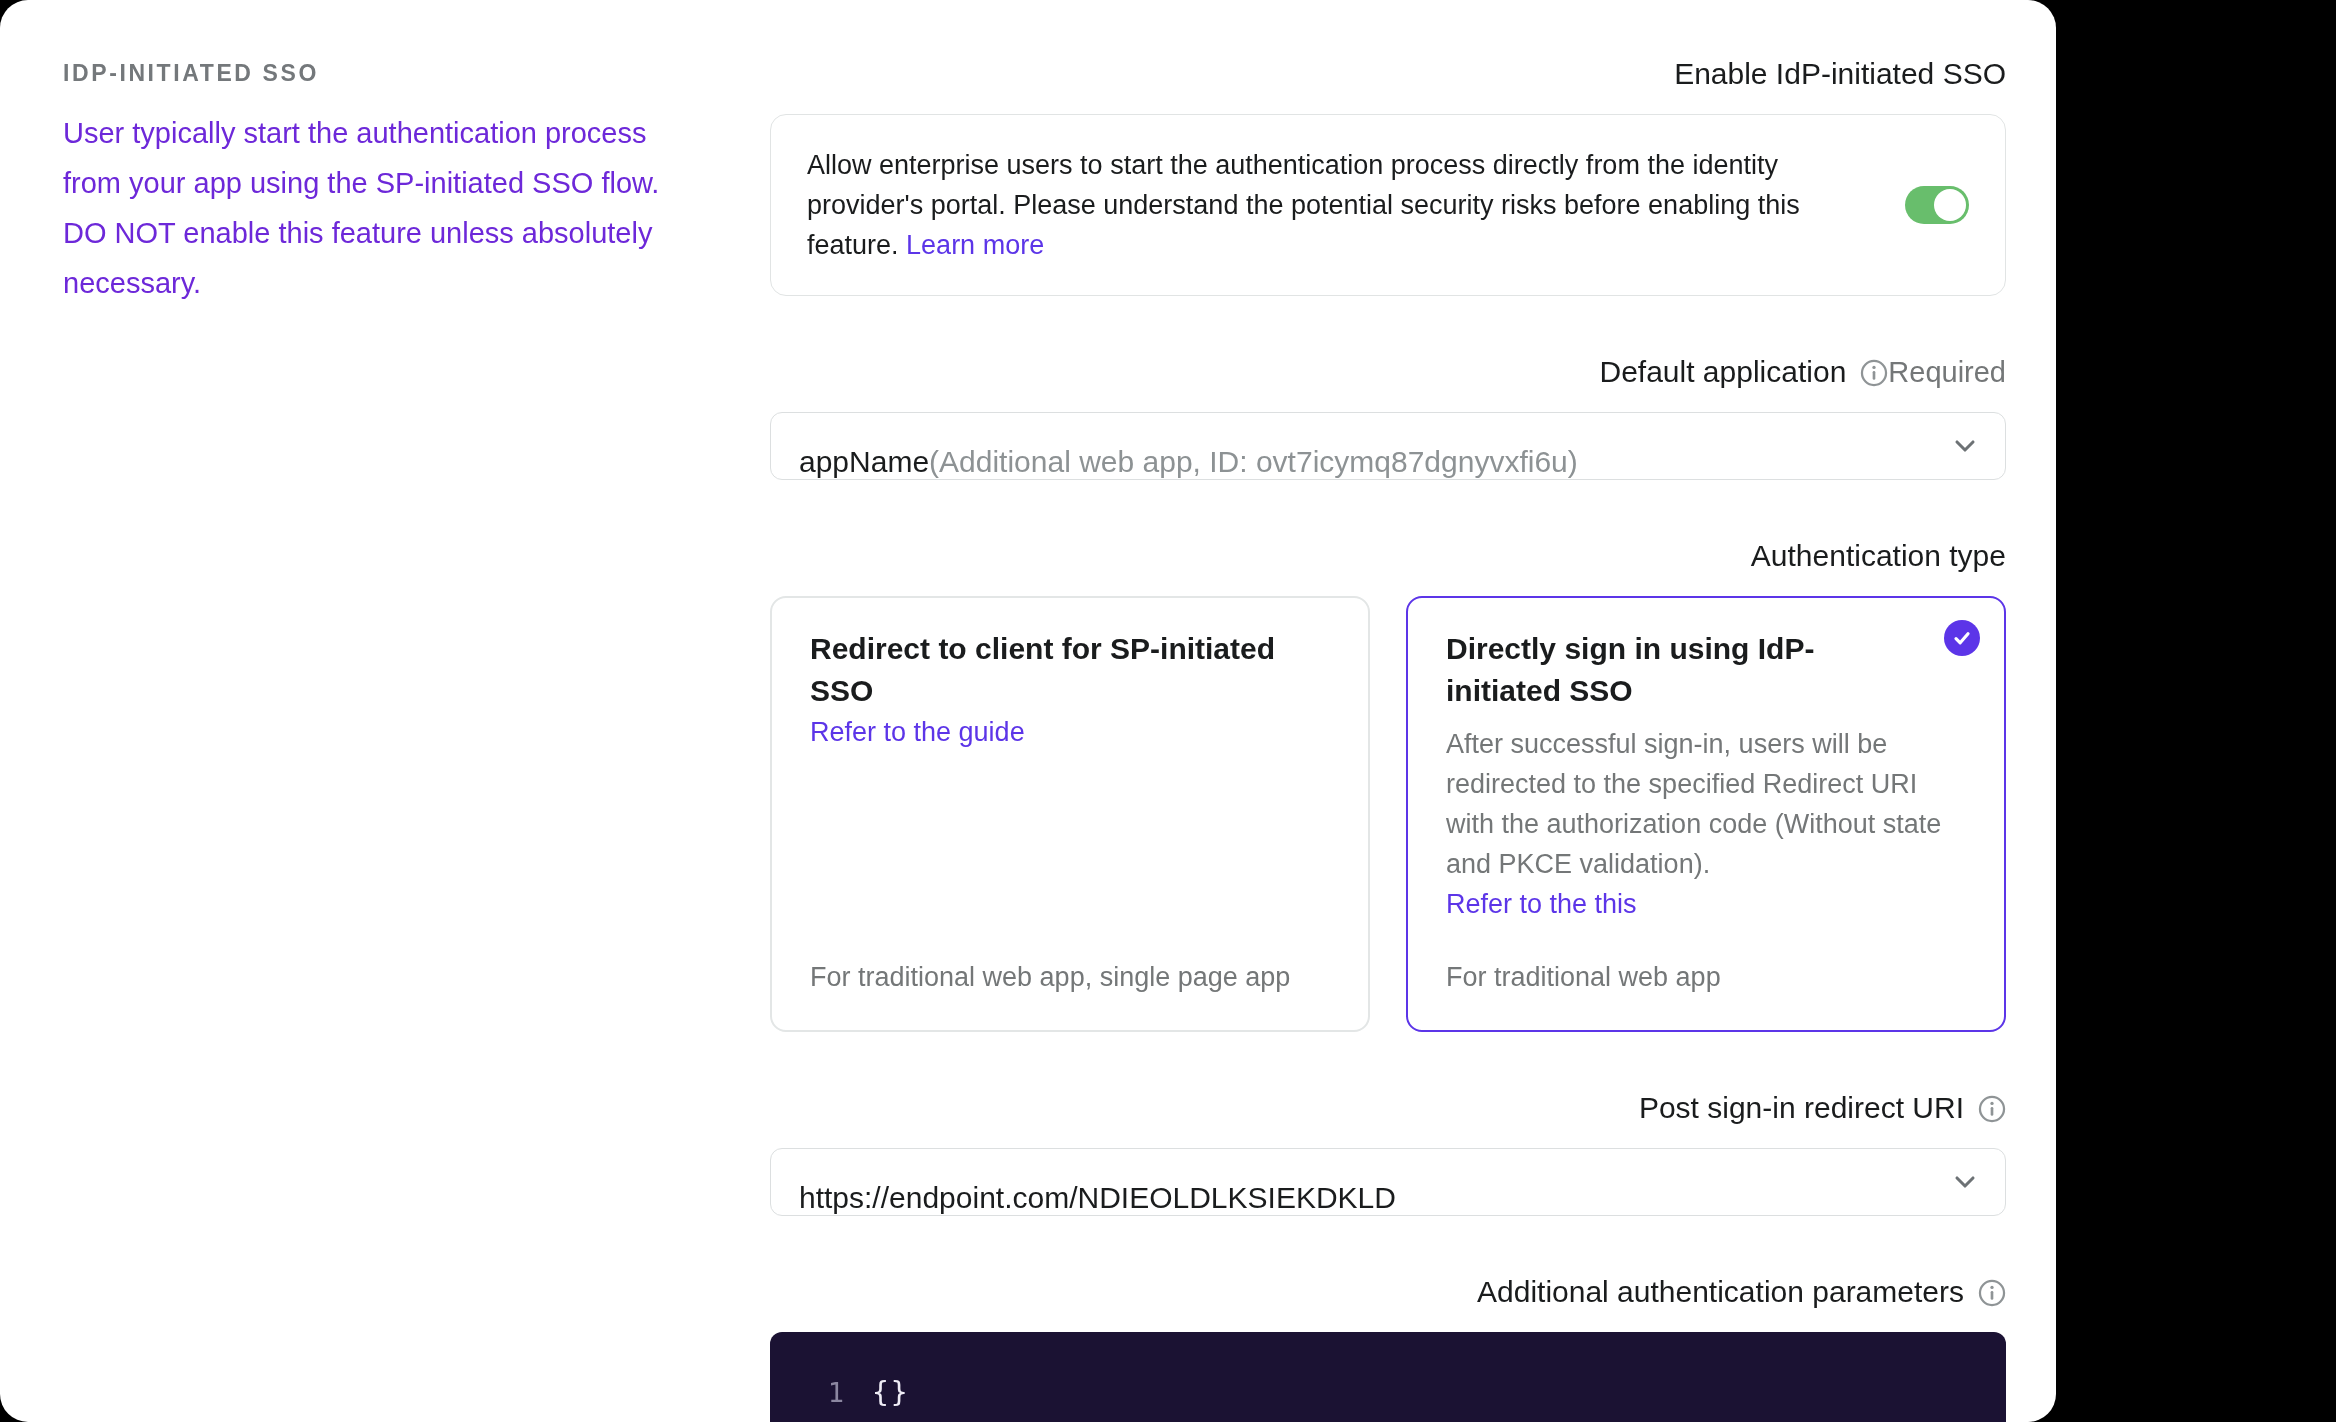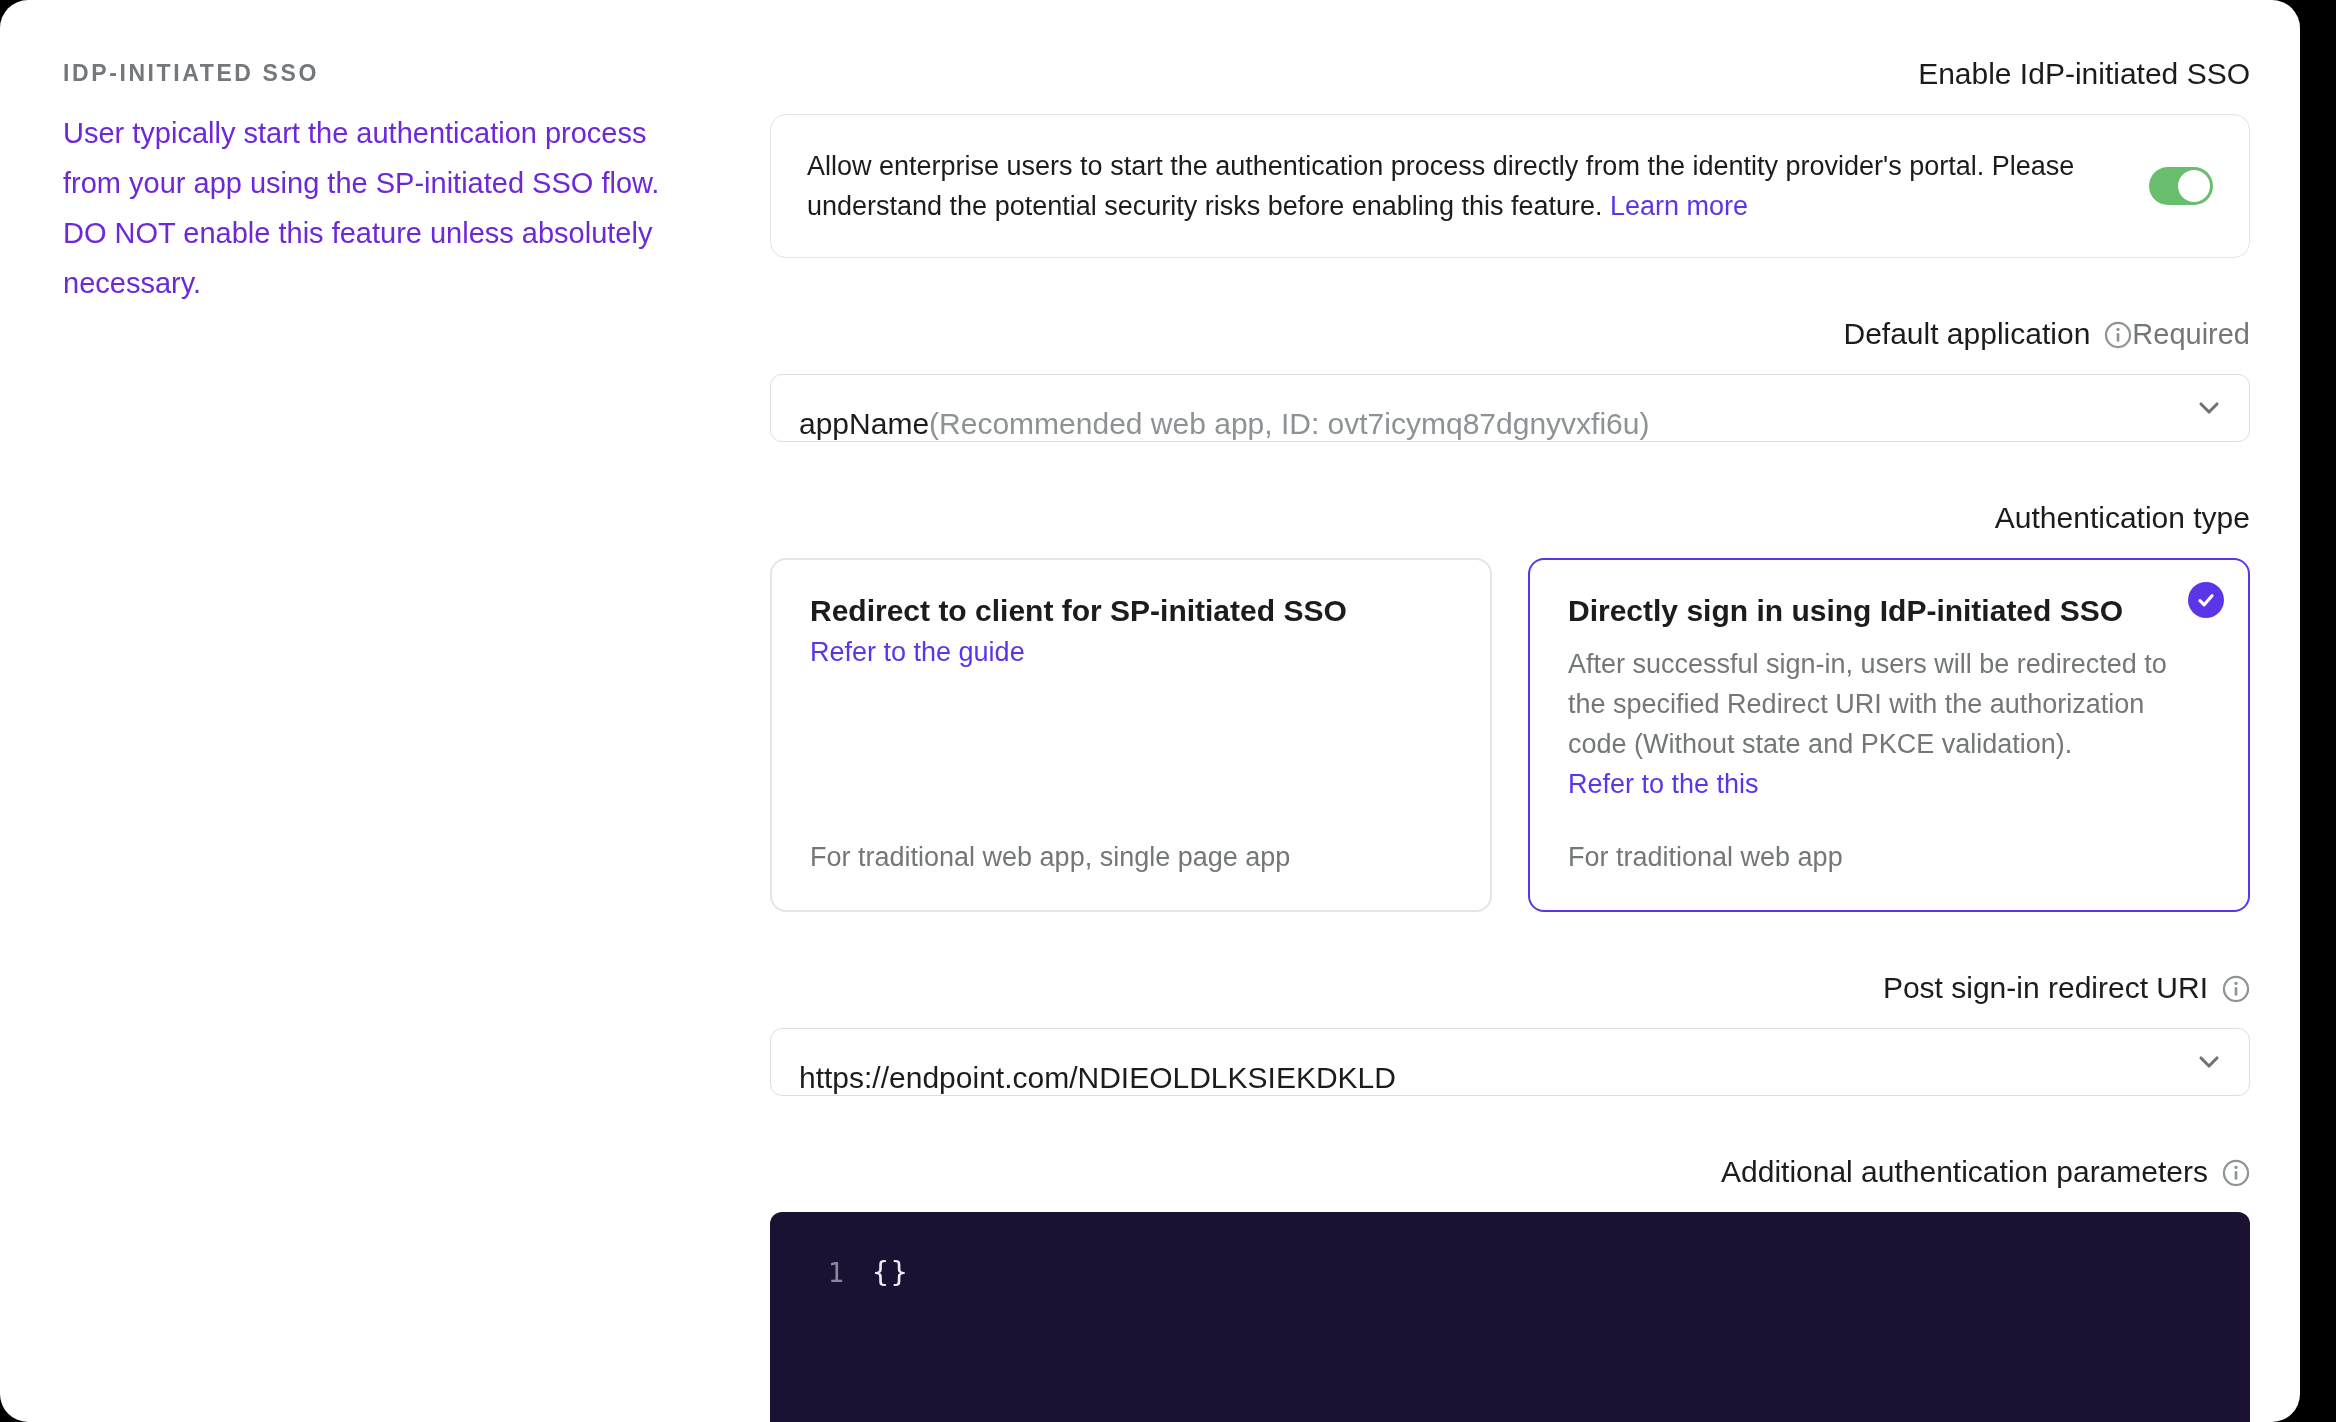--- a/index.html
+++ b/index.html
@@ -11,21 +11,21 @@
     --border:#dcdfe0;
   }
   *{box-sizing:border-box;margin:0;padding:0;}
   html,body{width:2336px;height:1422px;}
   body{
     background:#000;
     font-family:"Liberation Sans", sans-serif;
     -webkit-font-smoothing:antialiased;
   }
   .window{
-    width:2300px;height:1422px;
+    width:2056px;height:1422px;
     background:#fff;
     border-radius:28px;
     overflow:hidden;
     display:flex;
     padding:56px 50px 0 63px;
   }
   
   .aside{width:645px;flex-shrink:0;}
   .aside h2{
     font-size:23px;font-weight:700;letter-spacing:2.6px;
@@ -149,21 +149,21 @@
           <svg class="info" viewBox="0 0 20 20" width="28" height="28">
             <circle cx="10" cy="10" r="8.6" fill="none" stroke="#8f9496" stroke-width="1.6"></circle>
             <circle cx="10" cy="6" r="1.2" fill="#8f9496"></circle>
             <rect x="9.05" y="8.6" width="1.9" height="6.2" rx="0.95" fill="#8f9496"></rect>
           </svg>
         </span>
         <span class="required">Required</span>
       </div>
       <div class="select">
         <span class="sel-main">appName</span>
-          <span class="sel-detail"> (Recommended web app, ID: ovt7icymq87dgnyvxfi6u)</span>
+          <span class="sel-detail"> (Additional web app, ID: ovt7icymq87dgnyvxfi6u)</span>
         <svg class="chevron" viewBox="0 0 24 24" width="32" height="32">
           <path d="M6 9l6 6 6-6" fill="none" stroke="#6d7275" stroke-width="2.3" stroke-linecap="round" stroke-linejoin="round"></path>
         </svg>
       </div>
     </div>
 
     <div class="field">
       <div class="label-row">
         <span class="label">Authentication type</span>
       </div>

